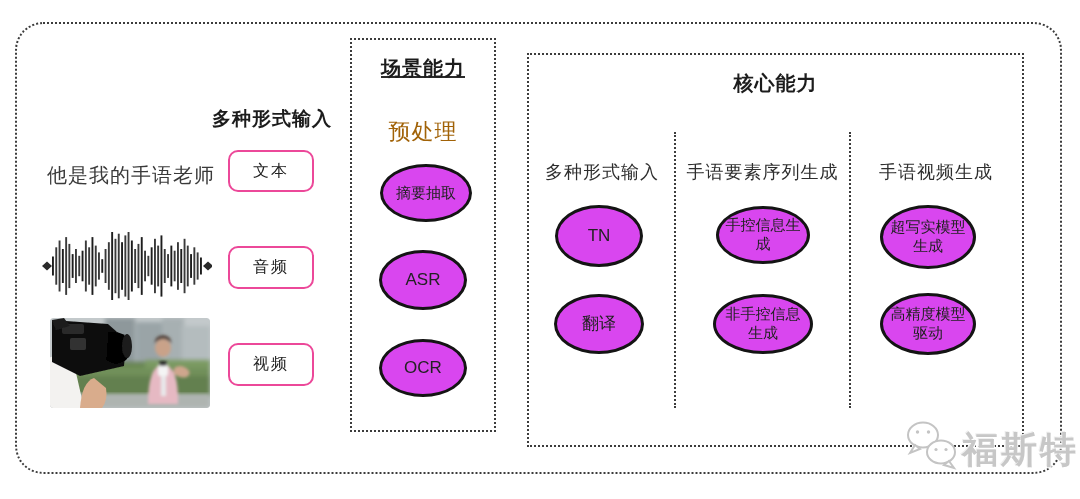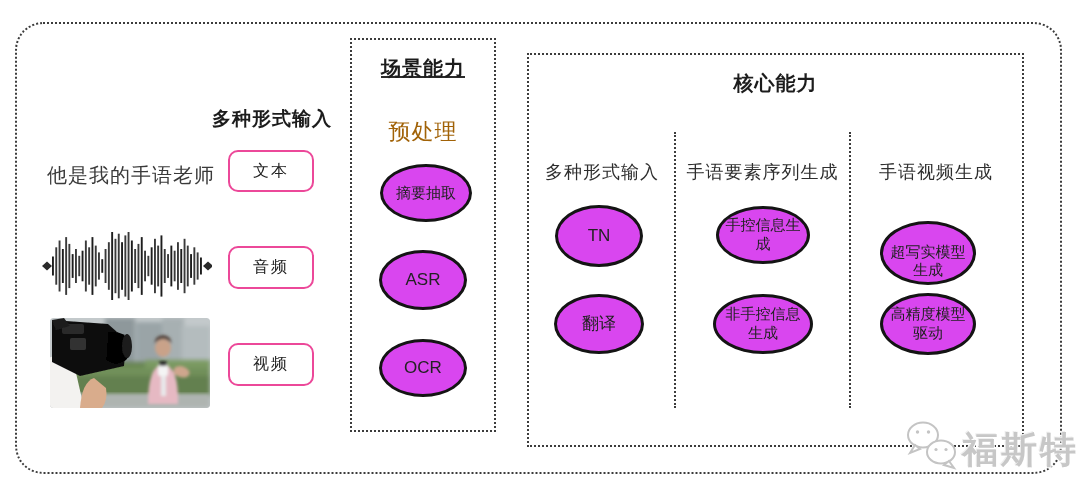--- a/index.html
+++ b/index.html
@@ -203,21 +203,21 @@
 
   <div class="abs col-header" style="left:146px;top:105px;width:175px;">手语要素序列生成</div>
   <div class="abs ellipse" style="left:187px;top:151px;width:94px;height:58px;">
     <span>手控信息生成</span>
   </div>
   <div class="abs ellipse" style="left:184px;top:239px;width:100px;height:60px;">
     <span>非手控信息生成</span>
   </div>
 
   <div class="abs col-header" style="left:321px;top:105px;width:172px;">手语视频生成</div>
-  <div class="abs ellipse" style="left:351px;top:166px;width:96px;height:64px;align-items:flex-end;">
+  <div class="abs ellipse" style="left:351px;top:150px;width:96px;height:64px;">
     <span>超写实模型生成</span>
   </div>
   <div class="abs ellipse" style="left:351px;top:238px;width:96px;height:62px;">
     <span>高精度模型驱动</span>
   </div>
 </div>
 
 <div class="abs" style="left:903px;top:418px;width:60px;height:56px;">
   <svg width="60" height="56" viewBox="0 0 60 56" xmlns="http://www.w3.org/2000/svg">
     <g stroke="#c4c4c4" stroke-width="2" fill="#ffffff">

